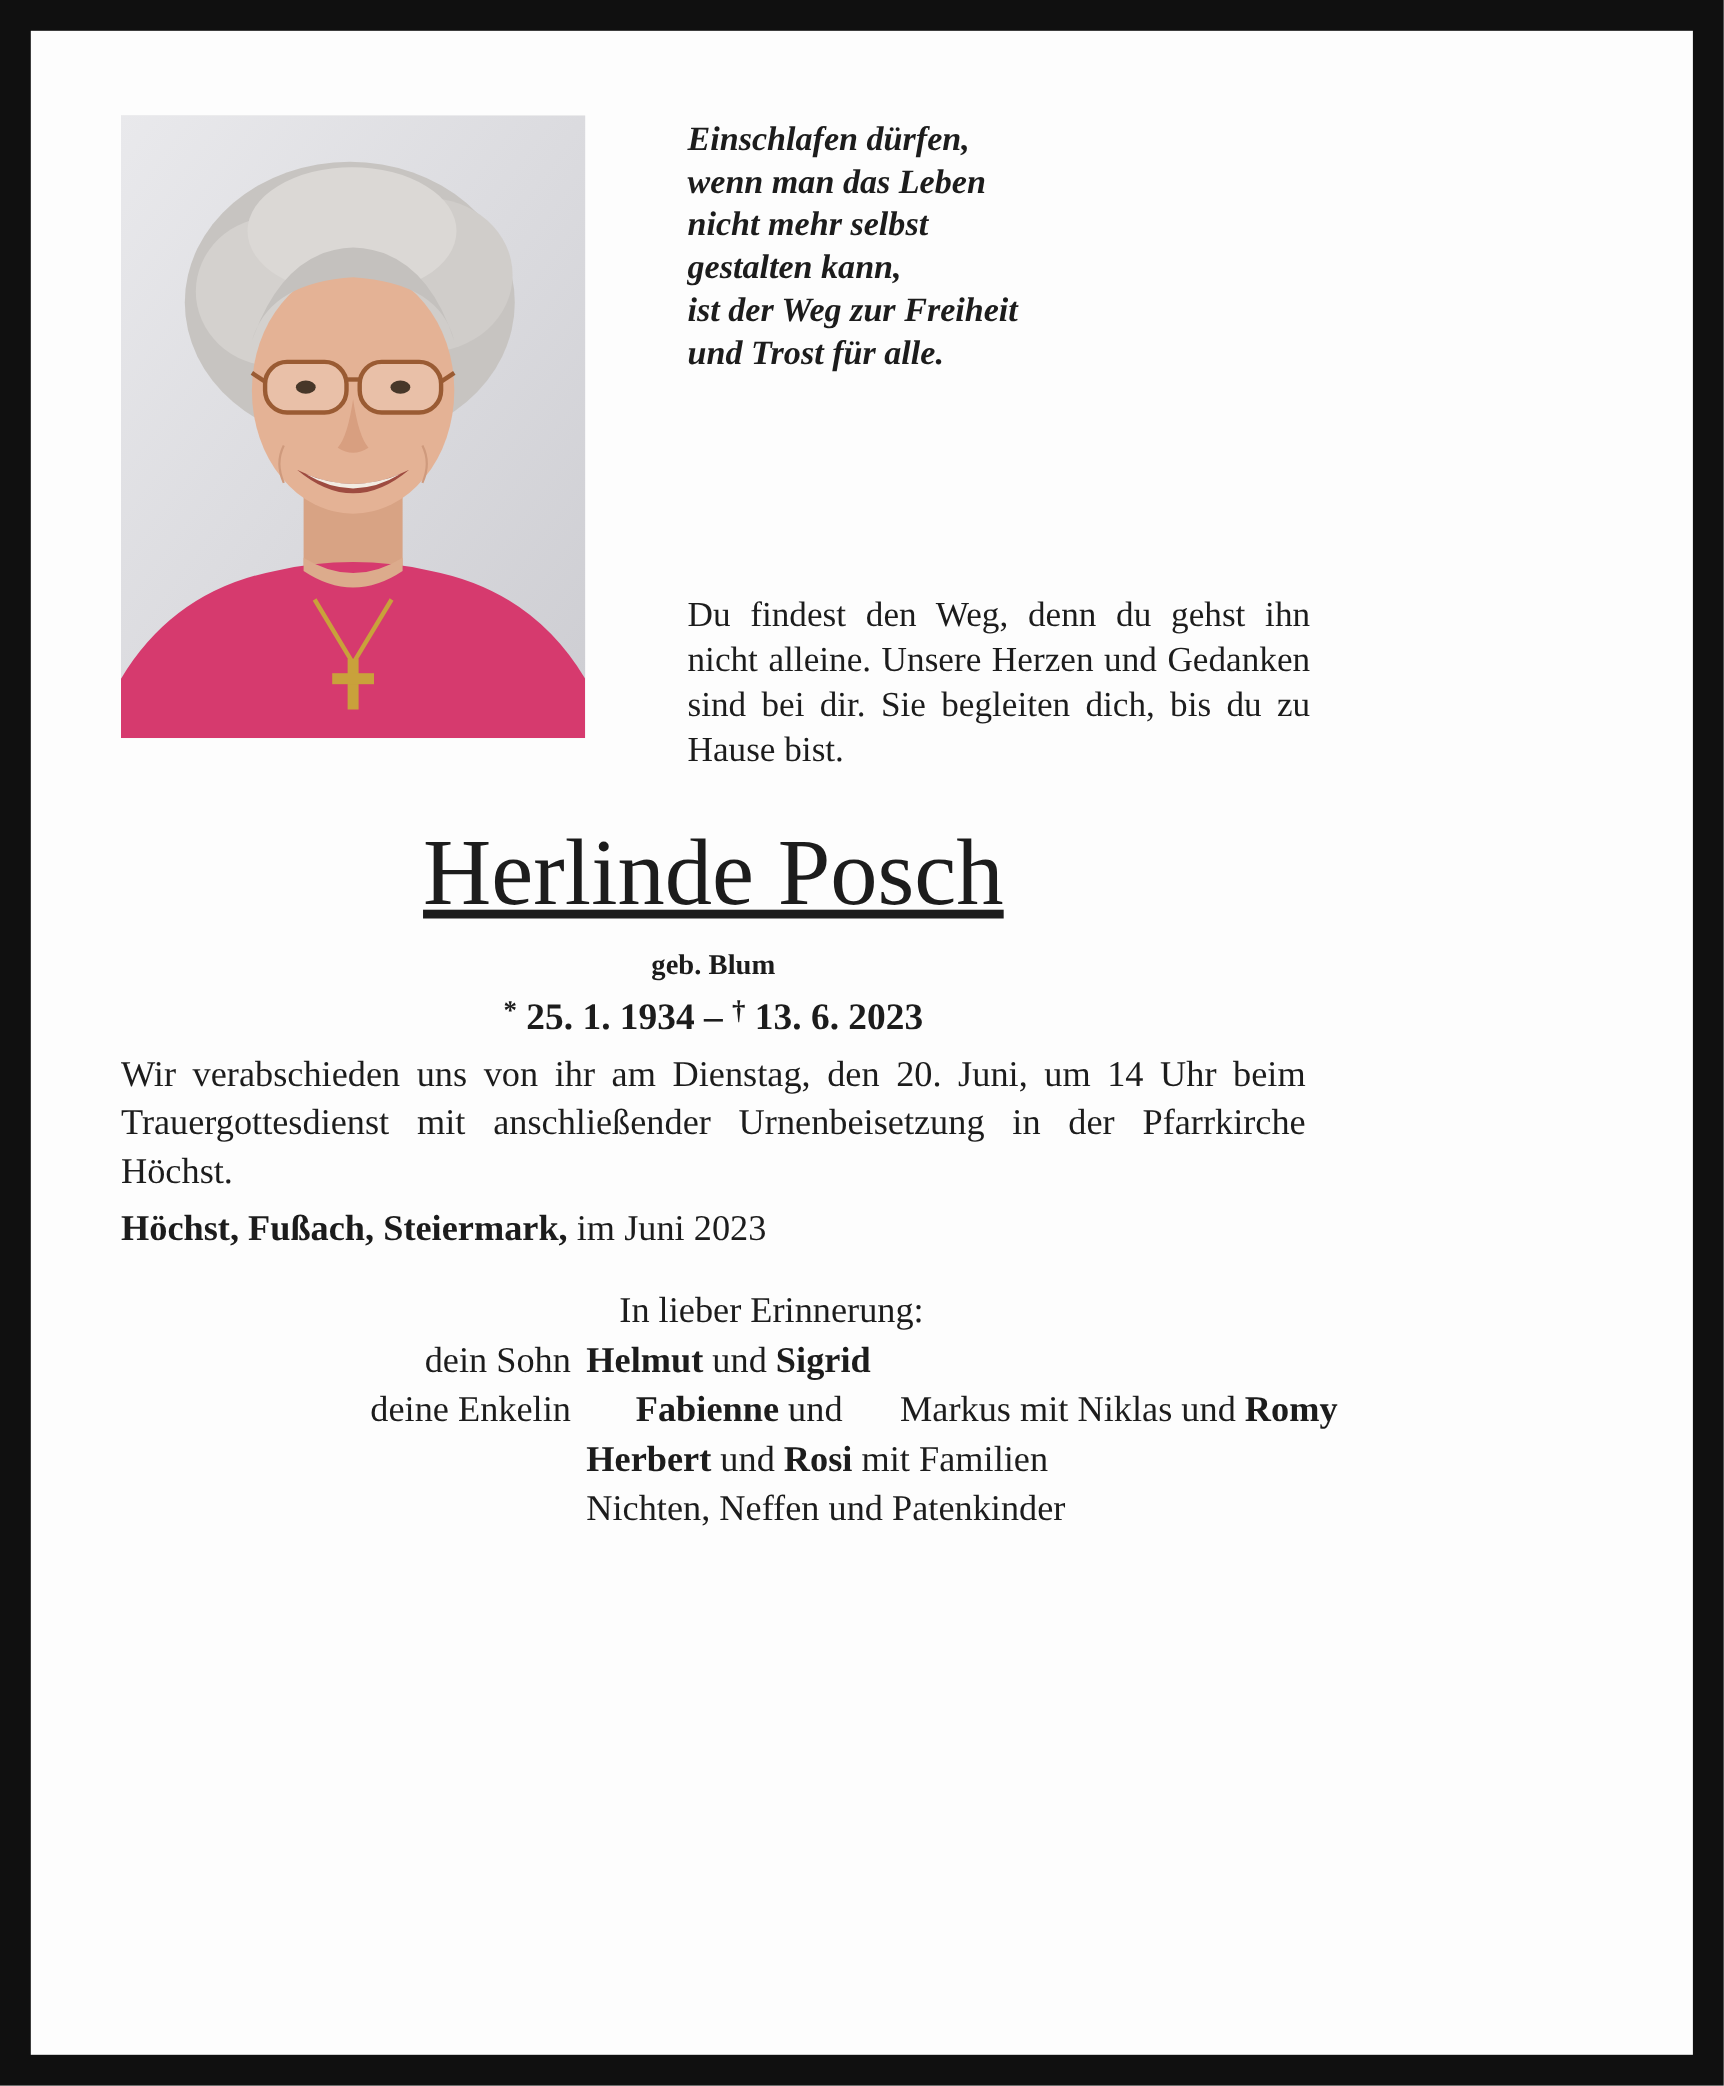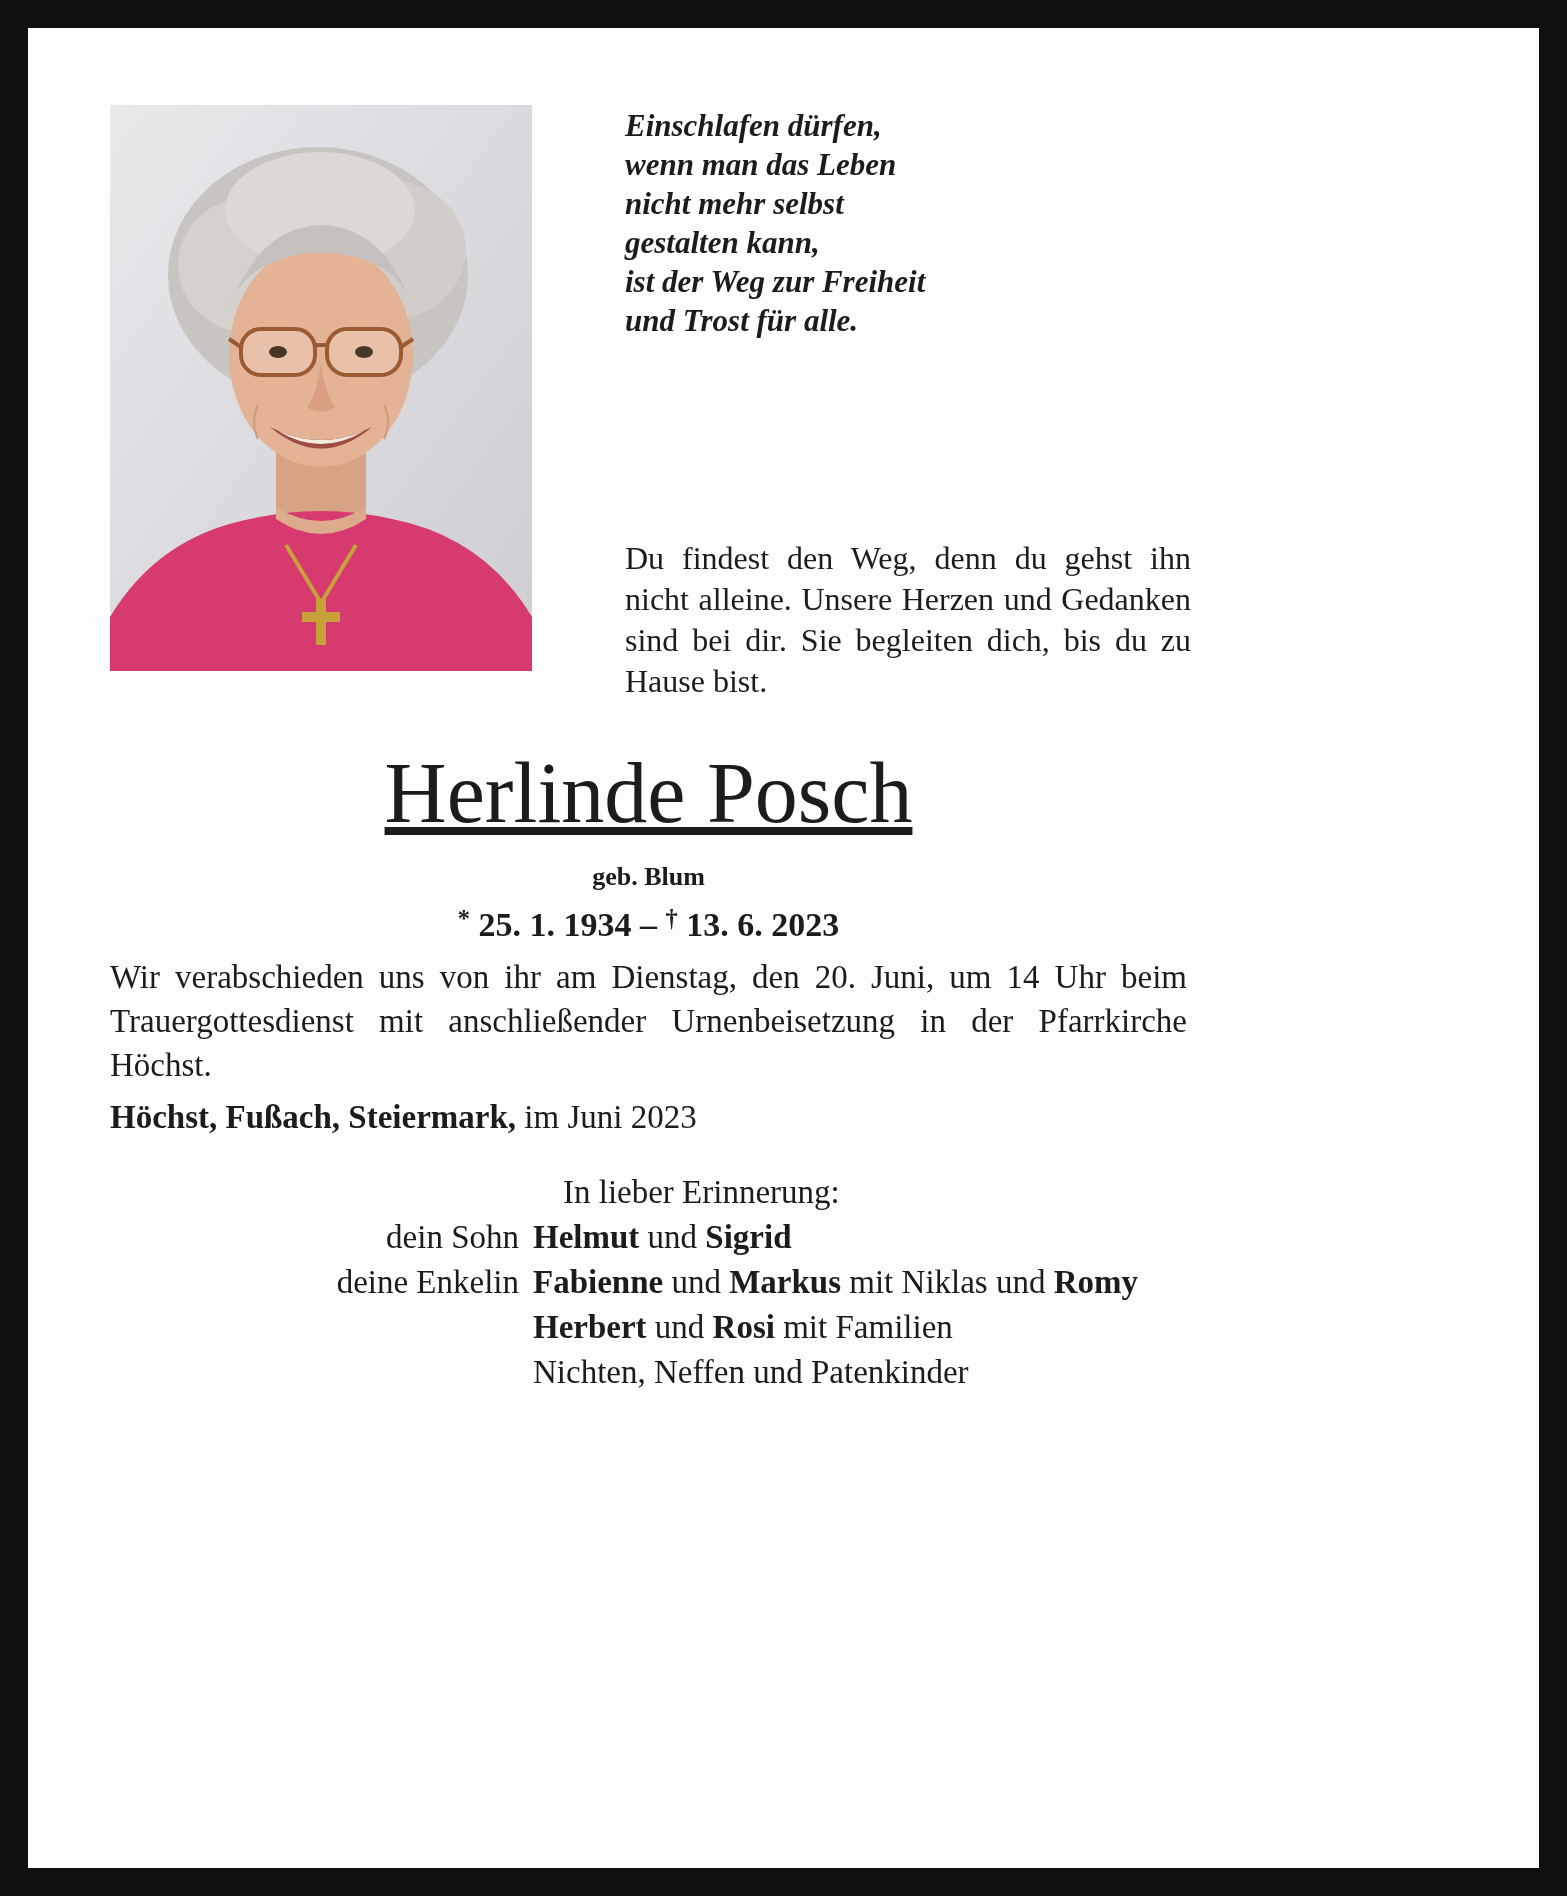--- a/index.html
+++ b/index.html
@@ -223,21 +223,21 @@
 
   <div class="abs rem-title">In lieber Erinnerung:</div>
 
   <div class="abs rem-rows">
     <div class="rem-row">
       <div class="rem-label">dein Sohn</div>
       <div class="rem-content"><span style="font-weight: bold;">Helmut</span><span> und </span><span style="font-weight: bold;">Sigrid</span></div>
     </div>
     <div class="rem-row">
       <div class="rem-label">deine Enkelin</div>
-      <div class="rem-content"><span style="font-weight: bold;">Fabienne</span><span> und </span><span style="font-weight: bold;">Markus</span><span> mit </span><span style="font-weight: normal;">Niklas</span><span> und </span><span style="font-weight: bold;">Romy</span></div>
+      <div class="rem-content"><span style="font-weight: bold; margin-left: 45px;">Fabienne</span><span> und </span><span style="font-weight: normal; margin-left: 44px;">Markus</span><span> mit </span><span style="font-weight: normal;">Niklas</span><span> und </span><span style="font-weight: bold;">Romy</span></div>
     </div>
     <div class="rem-row">
       <div class="rem-label"></div>
       <div class="rem-content"><span style="font-weight: bold;">Herbert</span><span> und </span><span style="font-weight: bold;">Rosi</span><span> mit Familien</span></div>
     </div>
     <div class="rem-row">
       <div class="rem-label"></div>
       <div class="rem-content"><span>Nichten, Neffen und Patenkinder</span></div>
     </div>
   </div>

